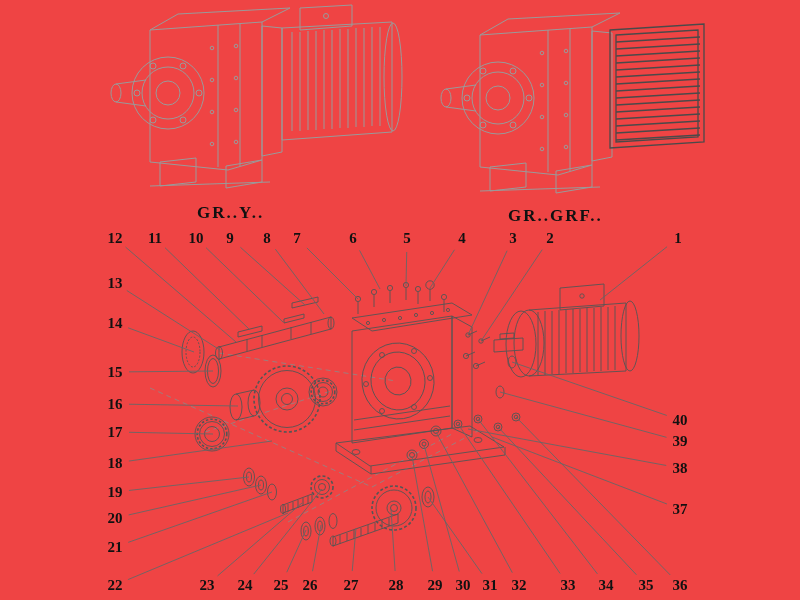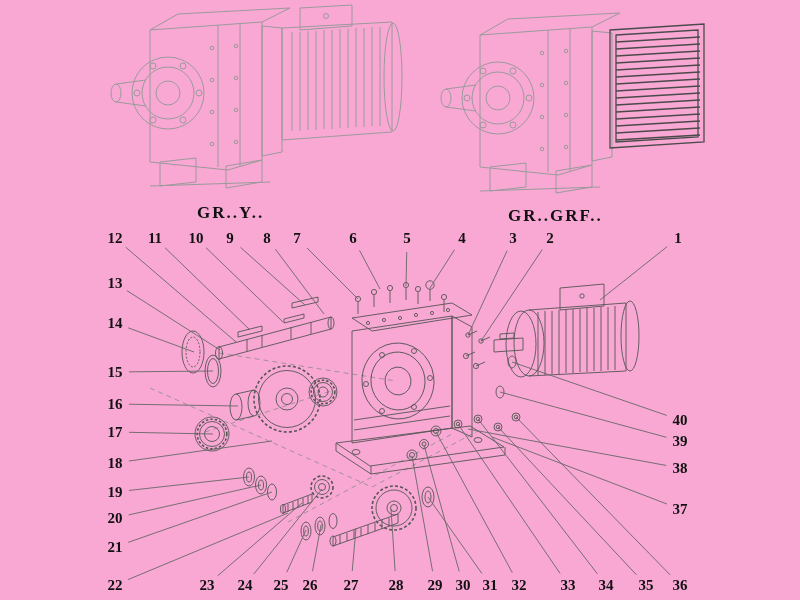--- a/index.html
+++ b/index.html
@@ -1,16 +1,16 @@
 <!DOCTYPE html>
 <html><head>
 <meta charset="utf-8">
 <style>
   html,body{margin:0;padding:0;background:#ffffff;}
-  .stage{position:relative;width:800px;height:600px;background:#f9a8d4;overflow:hidden;
+  .stage{position:relative;width:800px;height:600px;background:#ef4444;overflow:hidden;
          font-family:"Liberation Serif", serif;}
   svg{display:block;}
   .title{font:bold 17px "Liberation Serif", serif;letter-spacing:2px;fill:#111111;}
   .callout{font:bold 15px "Liberation Serif", serif;fill:#111111;}
   .lt{stroke:#9a9a9a;stroke-width:1;fill:none;}          
   .dk{stroke:#555555;stroke-width:0.9;fill:none;}    
   .teeth{stroke:#555555;stroke-width:1.6;fill:none;stroke-dasharray:3 2.2;}
   .balls{stroke:#555555;stroke-width:1.6;fill:none;stroke-dasharray:2.5 2;}
   .dash{stroke:#8a8a8a;stroke-width:0.8;fill:none;stroke-dasharray:5 4;}
   .dark{stroke:#4a4a4a;stroke-width:1.3;fill:none;}

